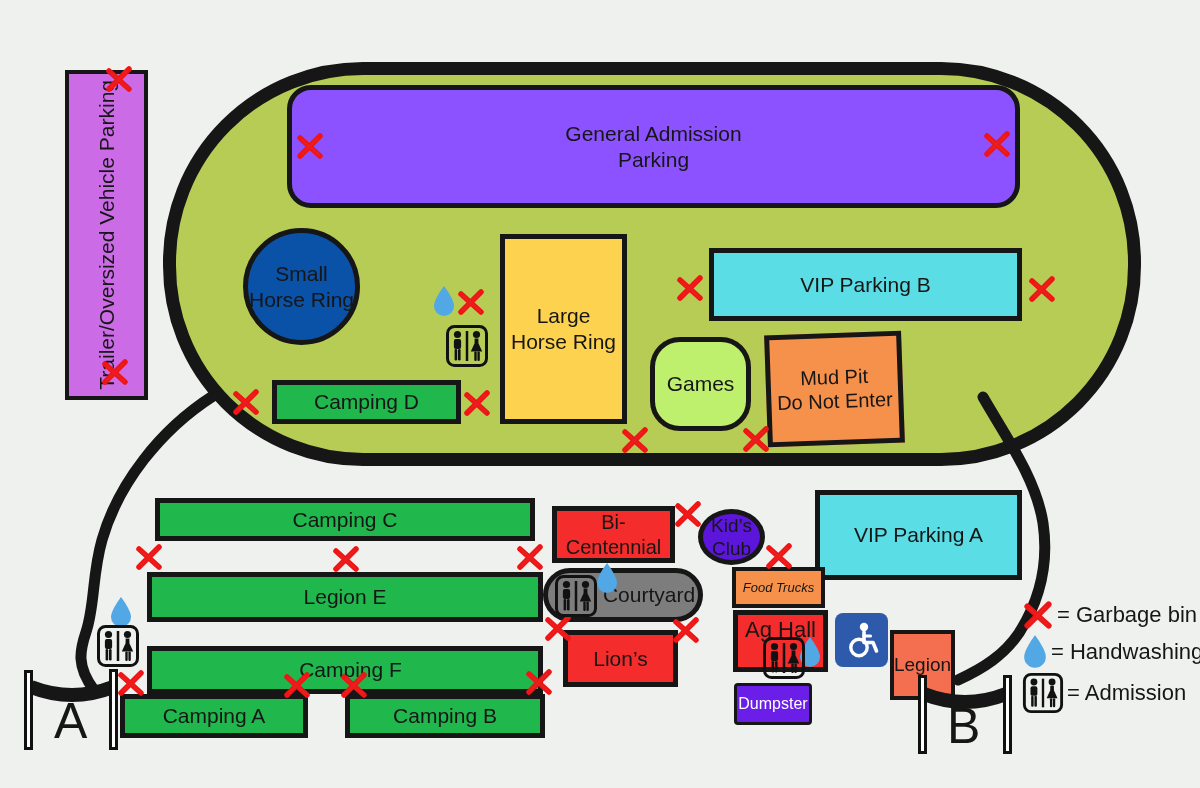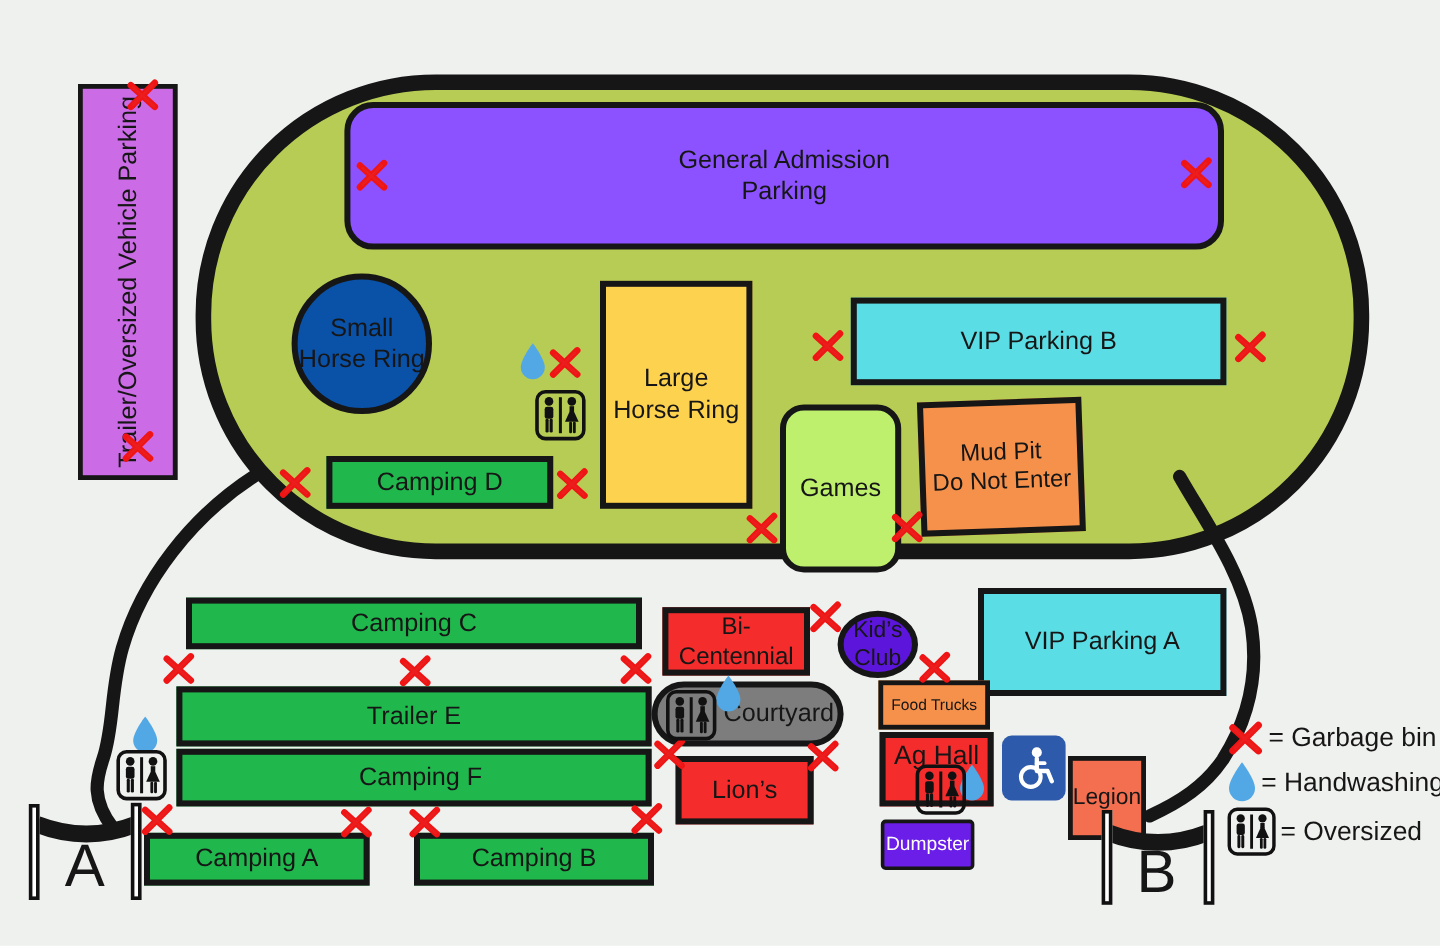--- a/index.html
+++ b/index.html
@@ -44,21 +44,21 @@
         <div class="zone-label" style="font-size: 21px;">
           <div>Large</div>
           <div>Horse Ring</div>
         </div>
       </div>
       <div class="zone" style="left: 709px; top: 248px; width: 313px; height: 73px; background: rgb(90, 221, 228); border-width: 5px;">
         <div class="zone-label" style="font-size: 21px;">
           <div>VIP Parking B</div>
         </div>
       </div>
-      <div class="zone" style="left: 650px; top: 337px; width: 101px; height: 140px; background: rgb(190, 240, 110); border-width: 5px; border-radius: 20px; align-items: center;">
+      <div class="zone" style="left: 650px; top: 337px; width: 101px; height: 94px; background: rgb(190, 240, 110); border-width: 5px; border-radius: 30px; align-items: center;">
         <div class="zone-label" style="font-size: 21px;">
           <div>Games</div>
         </div>
       </div>
       <div class="zone" style="left: 766px; top: 333px; width: 137px; height: 112px; background: rgb(245, 145, 75); border-width: 5px; transform: rotate(-2deg);">
         <div class="zone-label" style="font-size: 20px;">
           <div>Mud Pit</div>
           <div>Do Not Enter</div>
         </div>
       </div>
@@ -67,24 +67,24 @@
           <div>Camping D</div>
         </div>
       </div>
       <div class="zone" style="left: 155px; top: 498px; width: 380px; height: 43px; background: rgb(32, 183, 77); border-width: 5px;">
         <div class="zone-label" style="font-size: 21px;">
           <div>Camping C</div>
         </div>
       </div>
       <div class="zone" style="left: 147px; top: 572px; width: 396px; height: 50px; background: rgb(32, 183, 77); border-width: 5px;">
         <div class="zone-label" style="font-size: 21px;">
-          <div>Trailer E</div>
-        </div>
-      </div>
-      <div class="zone" style="left: 147px; top: 624px; width: 396px; height: 48px; background: rgb(32, 183, 77); border-width: 5px; padding-left: 11px;">
+          <div>Legion E</div>
+        </div>
+      </div>
+      <div class="zone" style="left: 147px; top: 646px; width: 396px; height: 48px; background: rgb(32, 183, 77); border-width: 5px; padding-left: 11px;">
         <div class="zone-label" style="font-size: 21px;">
           <div>Camping F</div>
         </div>
       </div>
       <div class="zone" style="left: 120px; top: 694px; width: 188px; height: 44px; background: rgb(32, 183, 77); border-width: 5px;">
         <div class="zone-label" style="font-size: 21px;">
           <div>Camping A</div>
         </div>
       </div>
       <div class="zone" style="left: 345px; top: 694px; width: 200px; height: 44px; background: rgb(32, 183, 77); border-width: 5px;">
@@ -112,21 +112,21 @@
       <div class="zone" style="left: 543px; top: 568px; width: 160px; height: 54px; background: rgb(125, 125, 125); border-width: 5px; border-radius: 27px; padding-left: 52px;">
         <div class="zone-label" style="font-size: 21px;">
           <div>Courtyard</div>
         </div>
       </div>
       <div class="zone" style="left: 563px; top: 630px; width: 115px; height: 57px; background: rgb(244, 44, 44); border-width: 5px;">
         <div class="zone-label" style="font-size: 21px;">
           <div>Lion’s</div>
         </div>
       </div>
-      <div class="zone" style="left: 732px; top: 567px; width: 93px; height: 41px; background: rgb(245, 145, 75); border-width: 4px;">
+      <div class="zone" style="left: 732px; top: 567px; width: 93px; height: 41px; background: rgb(245, 145, 75); border-width: 4px; font-style: italic;">
         <div class="zone-label" style="font-size: 13px;">
           <div>Food Trucks</div>
         </div>
       </div>
       <div class="zone" style="left: 733px; top: 610px; width: 95px; height: 62px; background: rgb(244, 44, 44); border-width: 5px; align-items: flex-start; padding-top: 2px;">
         <div class="zone-label" style="font-size: 22px;">
           <div>Ag Hall</div>
         </div>
       </div>
       <div class="zone" style="left: 835px; top: 613px; width: 53px; height: 54px; background: rgb(45, 90, 170); border-width: 0px; border-style: none; border-radius: 8px;">
@@ -234,17 +234,17 @@
     <div class="legend-row">
       <svg width="26" height="35" viewBox="0 0 24 32">
           <use href="#drop-sym"></use>
         </svg>
       <span class="legend-text">= Handwashing</span>
     </div>
     <div class="legend-row">
       <svg width="42" height="42" viewBox="0 0 44 44">
           <use href="#restroom-sym"></use>
         </svg>
-      <span class="legend-text">= Oversized</span>
+      <span class="legend-text">= Admission</span>
     </div>
   </div>
 
 </div>
 
 </body></html>

